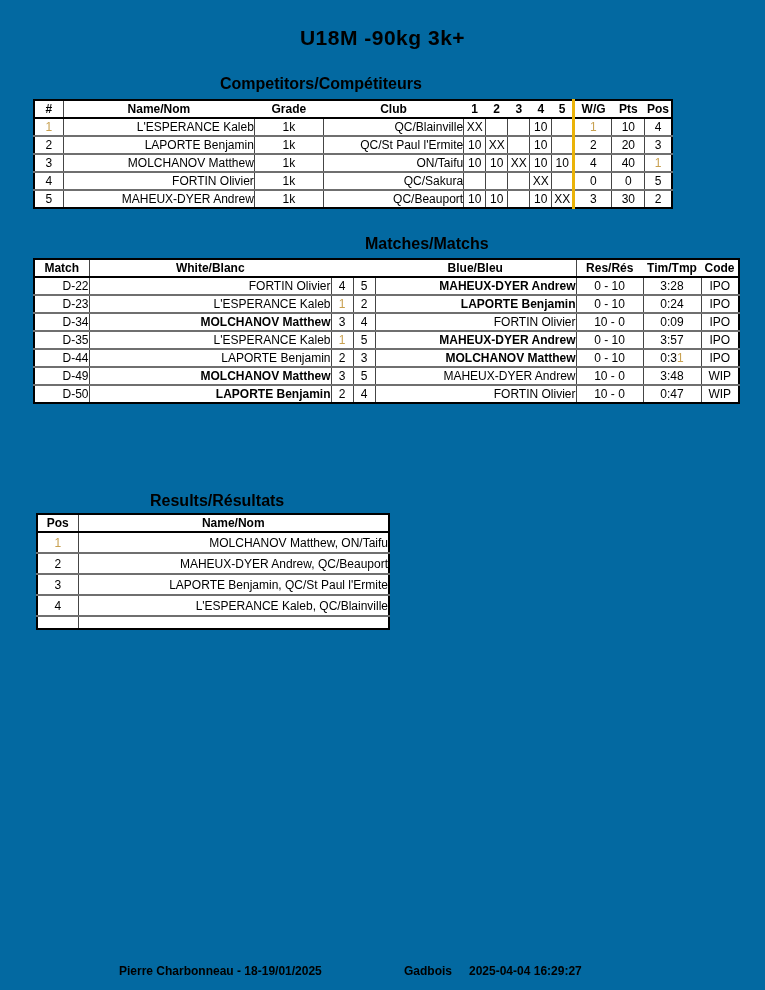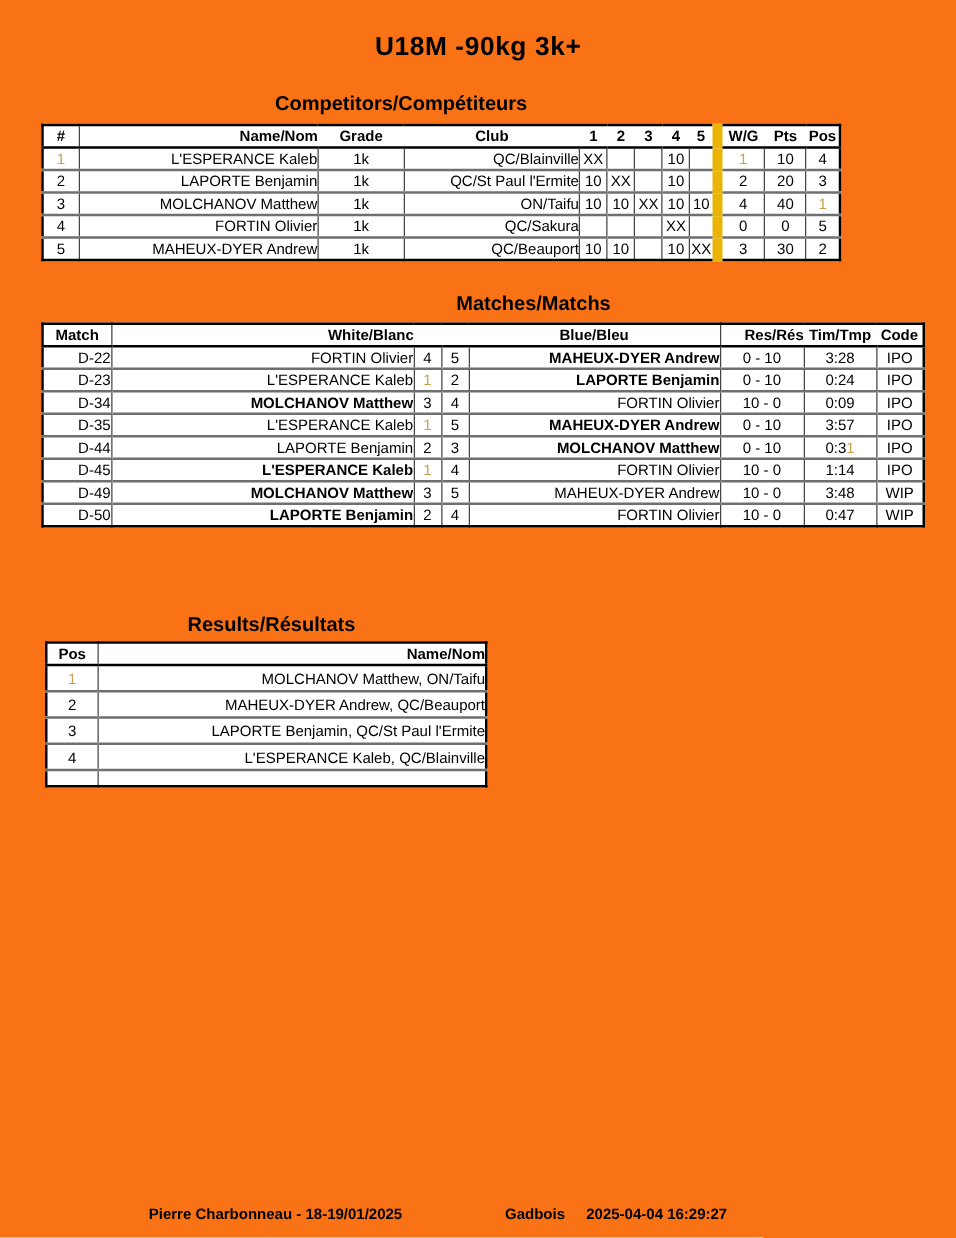--- a/index.html
+++ b/index.html
@@ -1,34 +1,34 @@
 <!DOCTYPE html>
 <html><head>
 <meta charset="utf-8">
 <style>
   html,body { margin:0; padding:0; background:#fff; }
-  .page { position:relative; width:765px; height:990px; background:#f97316; color:#000;
+  .page { position:relative; width:765px; height:990px; background:#0369a1; color:#000;
           font-family:"Liberation Sans", sans-serif; overflow:hidden; }
 
   .title { position:absolute; top:26px; left:0; width:765px; text-align:center;
            font-size:21px; font-weight:bold; letter-spacing:0.5px; }
 
   .heading { position:absolute; font-size:16px; font-weight:bold; white-space:nowrap; }
   #comp-heading  { top:75px;  left:220px; }
   #match-heading { top:235px; left:333px;margin-left:32px; }
   #res-heading   { top:492px; left:150px; }
 
   table { position:absolute; border-collapse:collapse; table-layout:fixed;
           background:#fff; border:2px solid #000; }
   th, td { box-sizing:border-box; font-size:12px; padding:0; vertical-align:middle;
            white-space:nowrap; overflow:hidden; }
   th { font-weight:bold; text-align:center; height:18px; border-bottom:2px solid #000; }
   td { height:18px; text-align:center; border-left:1px solid #454545; border-top:2px solid #6f6f6f; }
-  th.sep   { border-left:1px solid #454545;text-align:right; }
-  th.thick, td.thick { border-left:8px solid #eab308;margin-top:36px; }
+  th.sep   { border-left:1px solid #454545; }
+  th.thick, td.thick { border-left:3px solid #eab308;margin-top:36px; }
 
   td.left  { text-align:right; }
   .padL5 { padding-left:5px; }
   .padL6 { padding-left:6px; }
   .padL8 { padding-left:8px; }
 
   .gold { color:#C8A050; }
   .win  { font-weight:bold; }
 
   #competitors { top:99px;  left:33px; width:640px; }
@@ -220,30 +220,20 @@
       <td class="left padL5">D-44</td>
       <td class="left padL8">LAPORTE Benjamin</td>
       <td>2</td>
       <td>3</td>
       <td class="left padL8 win">MOLCHANOV Matthew</td>
       <td>0 - 10</td>
       <td>0:3<span class="gold">1</span></td>
       <td>IPO</td>
     </tr>
     <tr>
-      <td class="left padL5">D-45</td>
-      <td class="left padL8 win">L'ESPERANCE Kaleb</td>
-      <td class="gold">1</td>
-      <td>4</td>
-      <td class="left padL8">FORTIN Olivier</td>
-      <td>10 - 0</td>
-      <td>1:14</td>
-      <td>IPO</td>
-    </tr>
-    <tr>
       <td class="left padL5">D-49</td>
       <td class="left padL8 win">MOLCHANOV Matthew</td>
       <td>3</td>
       <td>5</td>
       <td class="left padL8">MAHEUX-DYER Andrew</td>
       <td>10 - 0</td>
       <td>3:48</td>
       <td>WIP</td>
     </tr>
     <tr>

